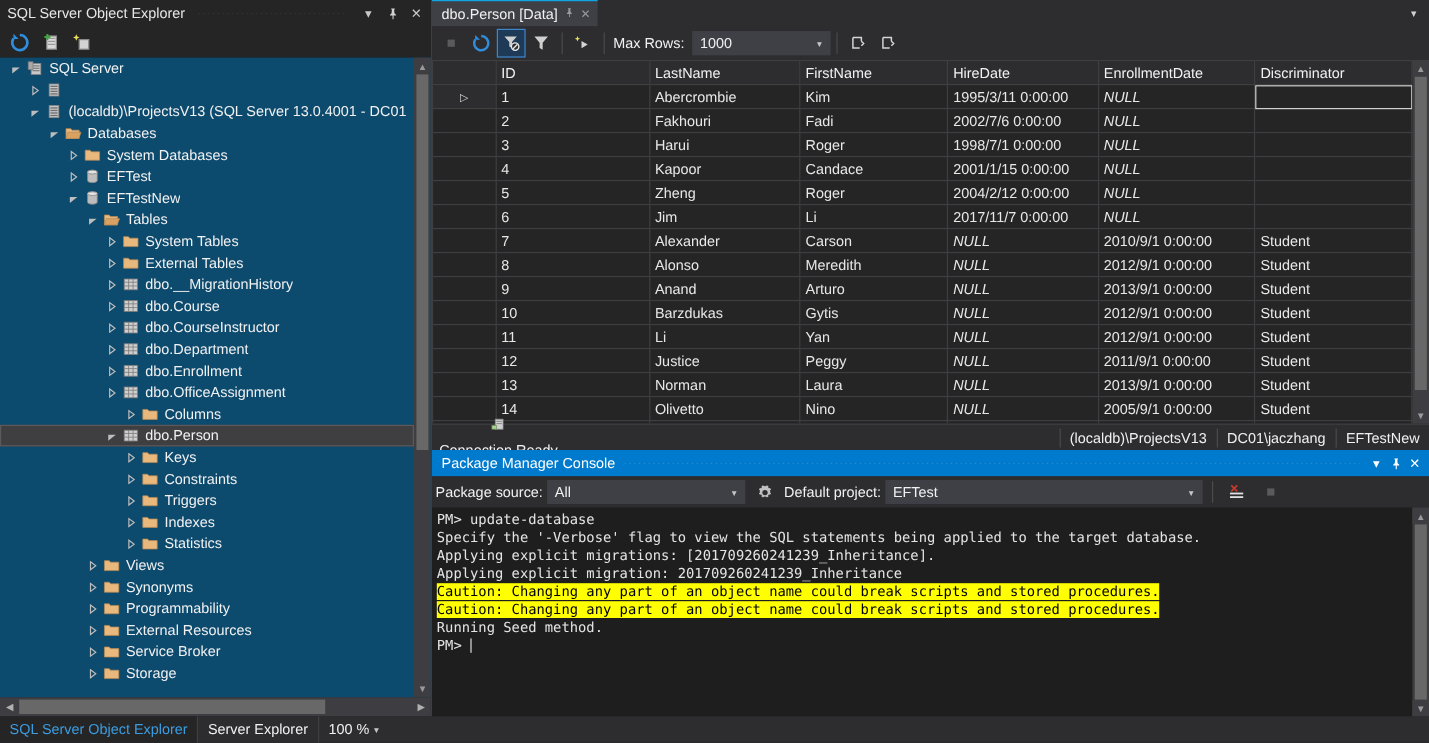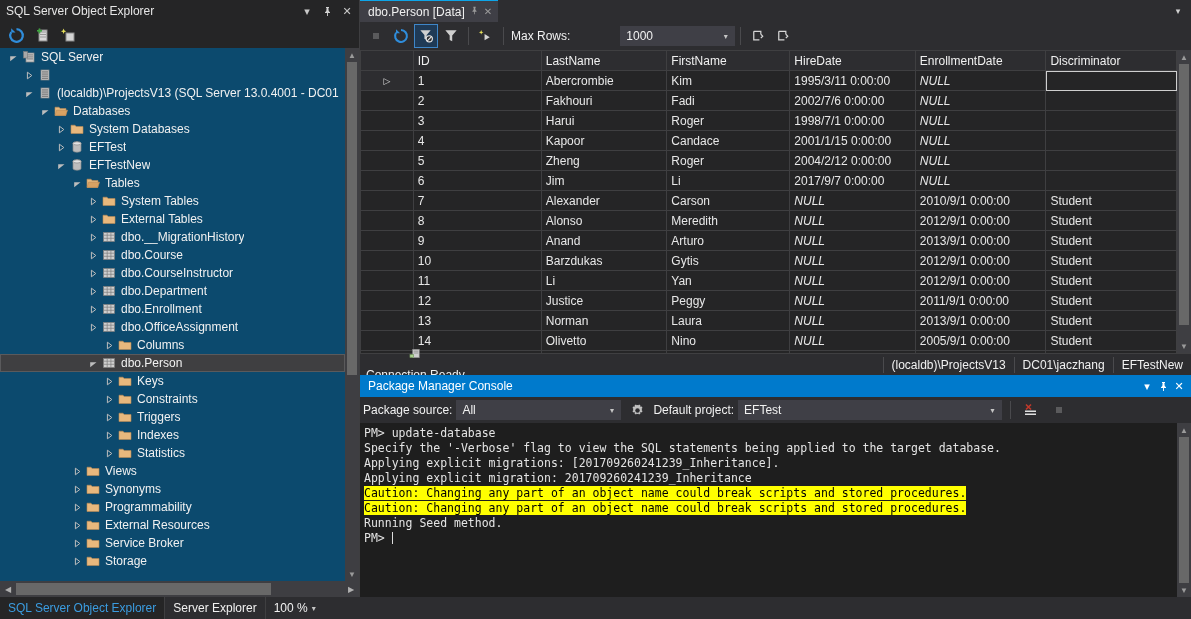--- a/index.html
+++ b/index.html
@@ -688,21 +688,21 @@
         </span>
         <span class="sep"></span>
         <span class="gbtn">
           <svg width="16" height="16" viewBox="0 0 17 17">
             <path d="M3.4 2.2l.7 1.7 1.7.7-1.7.7-.7 1.7-.7-1.7-1.7-.7 1.7-.7z" fill="#e6e05a"></path>
             <path d="M7 6.5l5.5 3.2L7 12.9z" fill="#d3d3d3"></path>
           </svg>
         </span>
         <span class="sep"></span>
         <span class="mr-label">Max Rows:</span>
-        <span class="combo" style="width:115px;margin-left:43px;">
+        <span class="combo" style="width:115px;">
           <span class="cv">1000</span>
           <span class="carrow">▾</span>
         </span>
         <span class="sep"></span>
         <span class="gbtn">
           <svg width="16" height="16" viewBox="0 0 17 17">
             <path d="M4 3.5h7.5v3.2M11.5 6.7l2 2-2 2M4 3.5v9.2h6" fill="none" stroke="#d6d6d6" stroke-width="1.3"></path>
           </svg>
         </span>
         <span class="gbtn">
@@ -791,21 +791,21 @@
                   <td class="nullv">NULL</td>
                   <td></td>
                 </tr>
                 <tr class="">
                   <td class="rowhdr">
                     <div class="ri"></div>
                   </td>
                   <td class="idcell">6</td>
                   <td>Jim</td>
                   <td>Li</td>
-                  <td>2017/9/7 0:00:00</td>
+                  <td>2017/11/7 0:00:00</td>
                   <td class="nullv">NULL</td>
                   <td></td>
                 </tr>
                 <tr class="">
                   <td class="rowhdr">
                     <div class="ri"></div>
                   </td>
                   <td class="idcell">7</td>
                   <td>Alexander</td>
                   <td>Carson</td>

